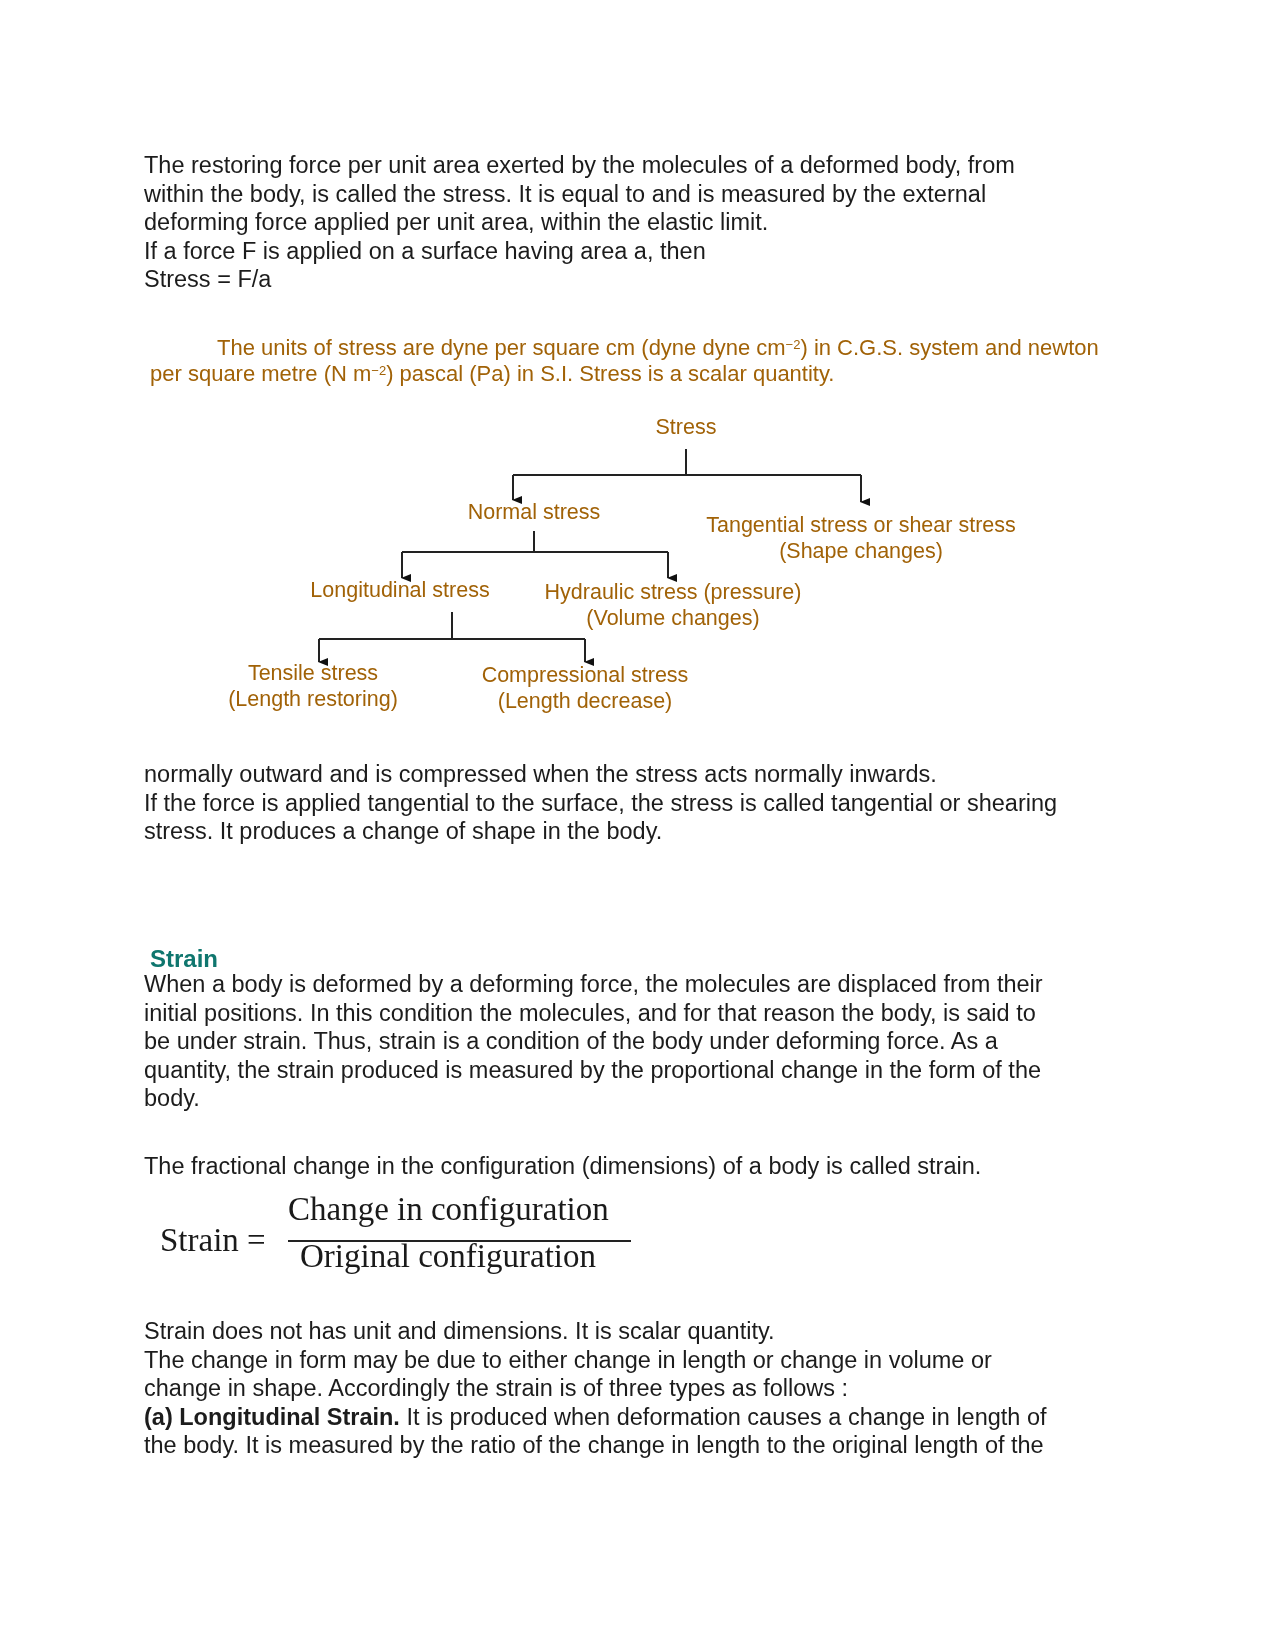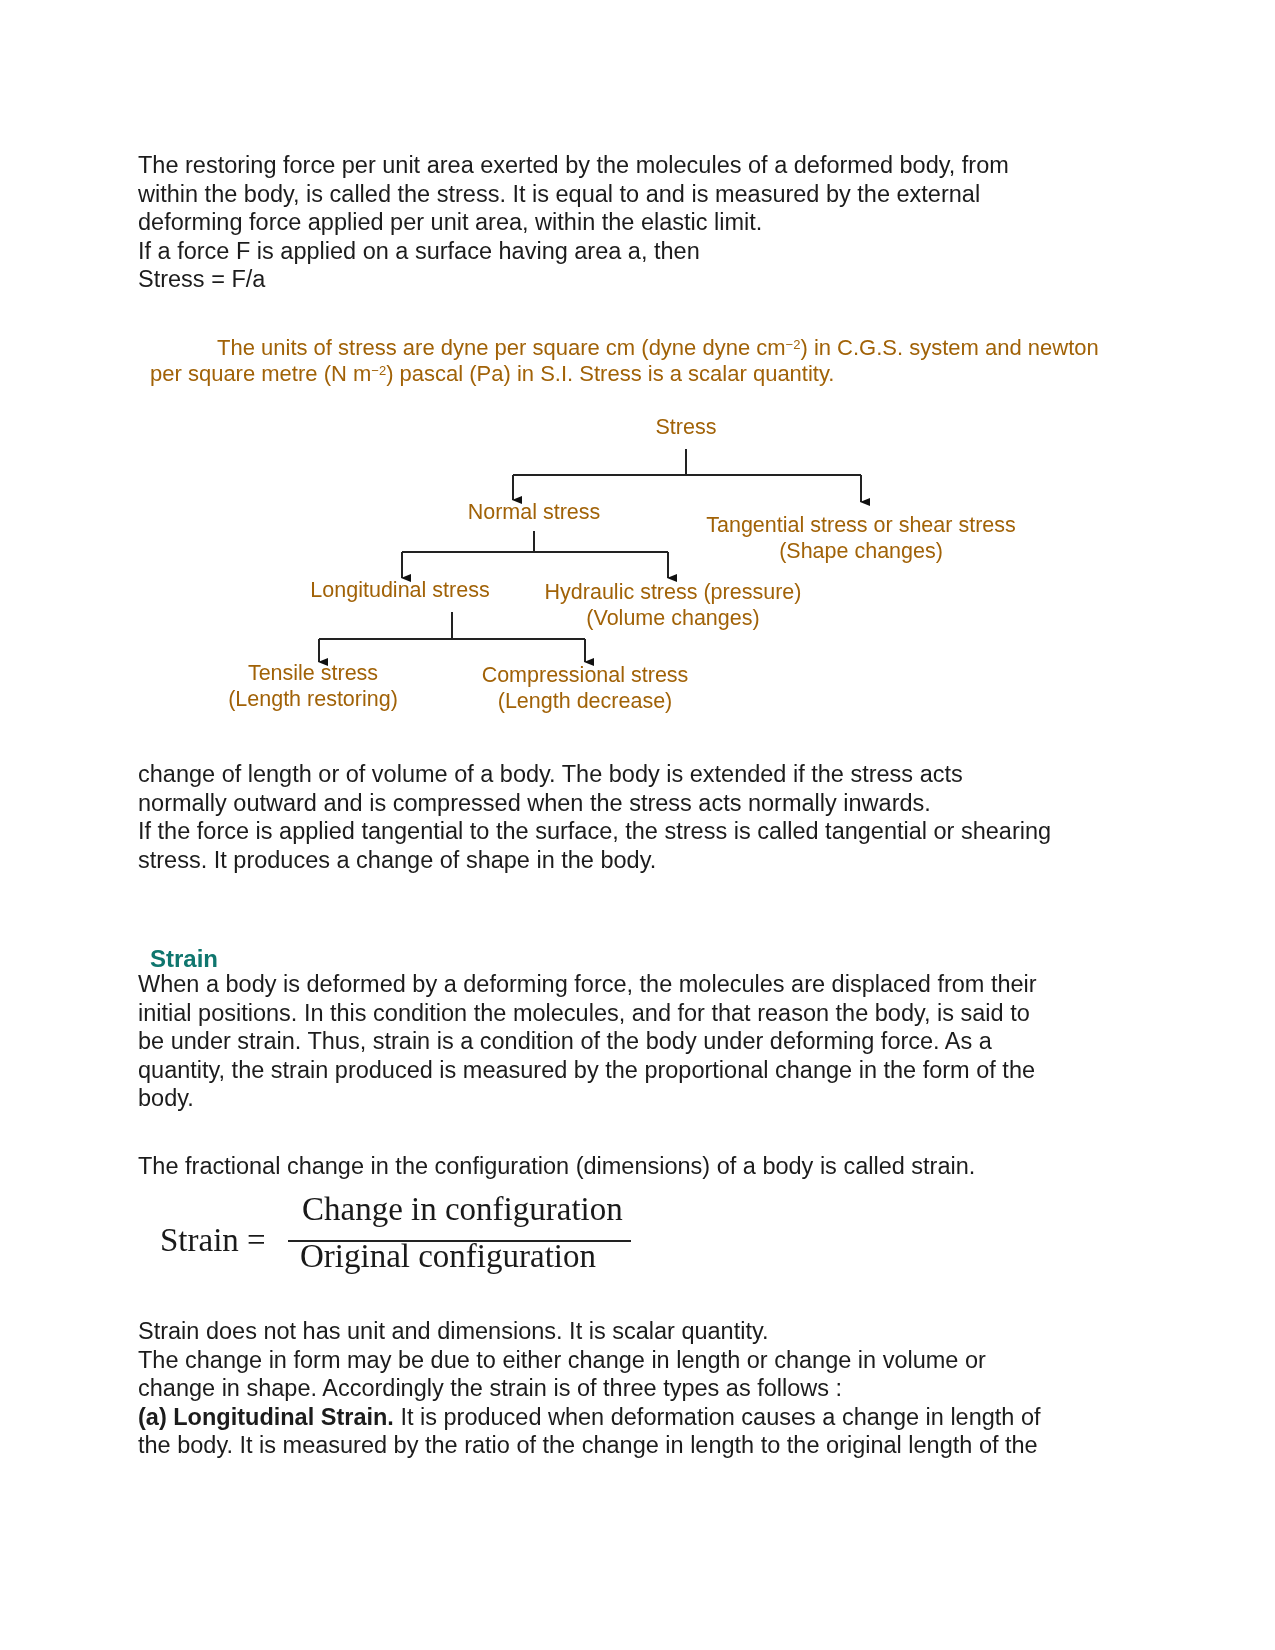--- a/index.html
+++ b/index.html
@@ -1,31 +1,31 @@
 <!DOCTYPE html>
 <html><head>
 <meta charset="utf-8">
 <style>
   html, body { margin:0; padding:0; background:#ffffff; }
   body { width:1275px; height:1650px; position:relative; overflow:hidden; color:#1a1a1a; }
   .sans { font-family:"Liberation Sans", sans-serif; font-size:23.5px; line-height:28.6px; color:#1c1c1c; }
-  .block { position:absolute; left:138px; width:980px; }
+  .block { position:absolute; left:144px; width:980px; }
   .block p { margin:0; white-space:nowrap; }
   .serif { font-family:Liberation Sans, sans-serif; color:#a16207; }
   .scan { position:absolute; left:150px; top:335px; width:960px; height:400px; }
   .units { position:absolute; left:0; top:0; width:960px; font-size:22px; line-height:26px; }
   .units p { margin:0; white-space:nowrap; }
   .units .indent { padding-left:67px; }
   .units sup { font-size:13px; vertical-align:6px; line-height:0; }
   .node { position:absolute; font-size:21.5px; line-height:25.5px; text-align:center; white-space:nowrap; }
   .node span { display:block; }
   .heading { position:absolute; left:150px; top:945px; font-family:"Liberation Sans", sans-serif; font-weight:bold; font-size:24px; color:#0000cc; }
   .formula { position:absolute; left:158px; top:1195px; width:480px; height:90px; font-family:"Liberation Serif", serif;text-decoration:underline; }
   .formula .lhs { position:absolute; left:2px; top:27px; font-size:33px; }
-  .formula .num { position:absolute; left:144px; top:-4px; font-size:33px; white-space:nowrap; }
+  .formula .num { position:absolute; left:130px; top:-4px; font-size:33px; white-space:nowrap; }
   .formula .den { position:absolute; left:142px; top:43px; font-size:33px; white-space:nowrap; }
   .formula .bar { position:absolute; left:130px; top:45px; width:343px; height:2px; background:#222; }
   b { font-weight:bold; }
 </style>
 </head>
 <body>
 
 <div class="block sans" style="top:151px;">
   <p>The restoring force per unit area exerted by the molecules of a deformed body, from</p>
   <p>within the body, is called the stress. It is equal to and is measured by the external</p>
@@ -86,21 +86,20 @@
     <span>Tensile stress</span>
     <span>(Length restoring)</span>
   </div>
   <div class="node" style="left:325px; top:328px; width:220px;">
     <span>Compressional stress</span>
     <span>(Length decrease)</span>
   </div>
 </div>
 
 <div class="block sans" style="top:760px;">
-  <p>change of length or of volume of a body. The body is extended if the stress acts</p>
   <p>normally outward and is compressed when the stress acts normally inwards.</p>
   <p>If the force is applied tangential to the surface, the stress is called tangential or shearing</p>
   <p>stress. It produces a change of shape in the body.</p>
 </div>
 
 <div class="heading" style="color: #0f766e;">Strain</div>
 
 <div class="block sans" style="top:970px;">
   <p>When a body is deformed by a deforming force, the molecules are displaced from their</p>
   <p>initial positions. In this condition the molecules, and for that reason the body, is said to</p>

